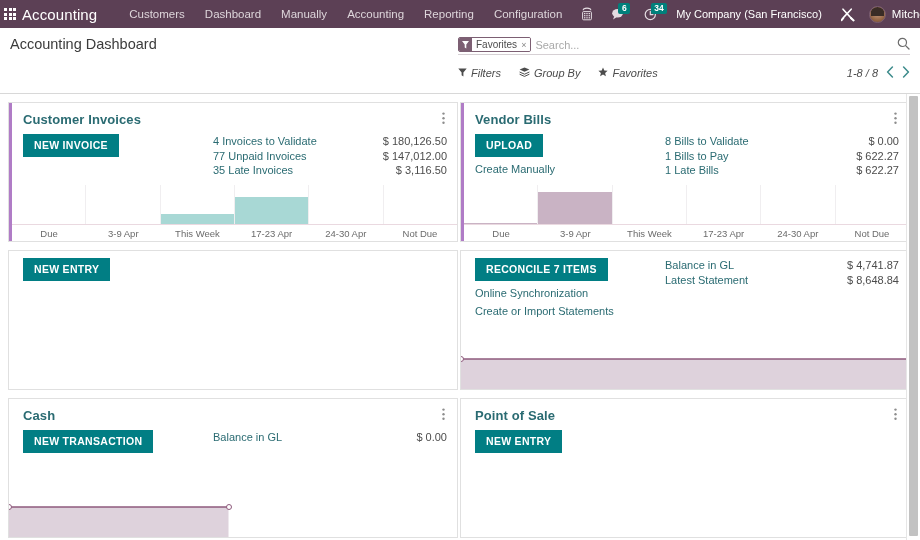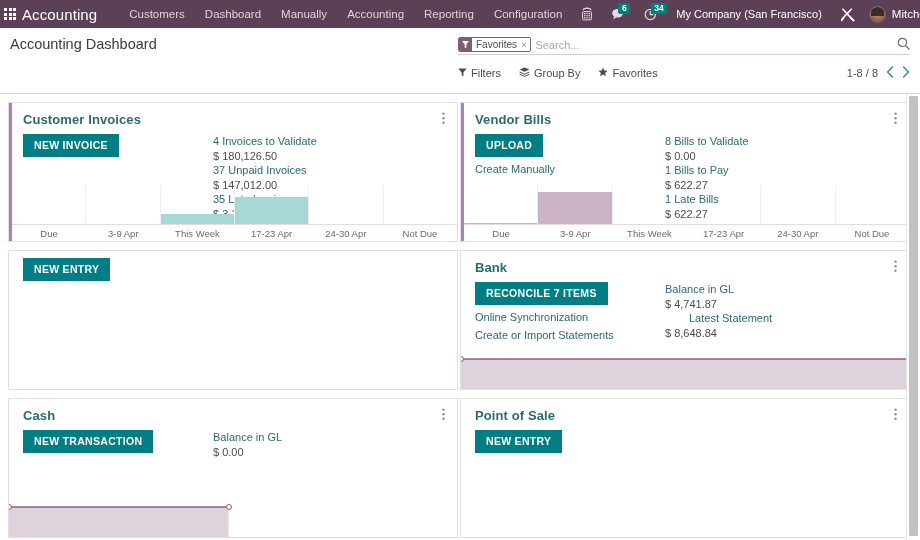--- a/index.html
+++ b/index.html
@@ -175,20 +175,21 @@
   }
   .search-input::placeholder { color: #a9a9a9; }
   .search-magnifier { color: #6b6b6b; font-size: 12px; padding-left: 4px; cursor: pointer; }
 
   .cp-row2 {
     display: flex;
     align-items: center;
     height: 26px;
     padding: 0 10px 0 458px;
     font-size: 11px;
+    font-style: italic;
   }
   .cp-btn {
     display: flex; align-items: center; gap: 4px;
     color: #4c4c4c;
     padding: 0 10px 0 0;
     margin-right: 8px;
     cursor: pointer;
     white-space: nowrap;
   }
   .cp-btn .gl { color: #4c4c4c; font-size: 10px; }
@@ -276,24 +277,23 @@
     cursor: pointer;
     white-space: nowrap;
   }
   .stats { flex: 1; }
   .stat-row {
     display: flex;
     justify-content: space-between;
     font-size: 11px;
     line-height: 14.5px;
     white-space: nowrap;
-    flex-direction: column;
   }
   .stat-label { color: #2a6b72; cursor: pointer; }
-  .stat-label.plain { color: #2a6b72; margin-left: 24px; }
+  .stat-label.plain { color: #2a6b72; }
   .stat-value { color: #4c4c4c; text-align: left; }
 
   
   .barchart {
     position: absolute;
     left: 3px; right: 0; bottom: 0;
     height: 56px;
   }
   .bars {
     display: flex;
@@ -507,21 +507,21 @@
             </svg></div>
         </div>
         <div class="card-body">
           <div class="left-col"><button class="btn-primary">NEW INVOICE</button></div>
           <div class="stats">
             <div class="stat-row">
               <span class="stat-label">4 Invoices to Validate</span>
               <span class="stat-value">$ 180,126.50</span>
             </div>
             <div class="stat-row">
-              <span class="stat-label">37 Unpaid Invoices</span>
+              <span class="stat-label">77 Unpaid Invoices</span>
               <span class="stat-value">$ 147,012.00</span>
             </div>
             <div class="stat-row">
               <span class="stat-label">35 Late Invoices</span>
               <span class="stat-value">$ 3,116.50</span>
             </div>
           </div>
         </div>
         <div class="barchart">
           <div class="bars">
@@ -611,28 +611,20 @@
           </div>
         </div>
       </div>
       <div class="card">
         <div class="card-body">
           <div class="left-col"><button class="btn-primary">NEW ENTRY</button></div>
           <div class="stats"></div>
         </div>
       </div>
       <div class="card">
-        <div class="card-head">
-          <div class="card-title">Bank</div>
-          <div class="kebab"><svg width="3" height="13" viewBox="0 0 3 13">
-              <circle cx="1.5" cy="1.6" r="1.2" fill="#8d8d8d"></circle>
-              <circle cx="1.5" cy="6.2" r="1.2" fill="#8d8d8d"></circle>
-              <circle cx="1.5" cy="10.8" r="1.2" fill="#8d8d8d"></circle>
-            </svg></div>
-        </div>
         <div class="card-body">
           <div class="left-col"><button class="btn-primary">RECONCILE 7 ITEMS</button><span class="sub-link">Online Synchronization</span><span class="sub-link">Create or Import Statements</span></div>
           <div class="stats">
             <div class="stat-row">
               <span class="stat-label">Balance in GL</span>
               <span class="stat-value">$ 4,741.87</span>
             </div>
             <div class="stat-row">
               <span class="stat-label plain">Latest Statement</span>
               <span class="stat-value">$ 8,648.84</span>

